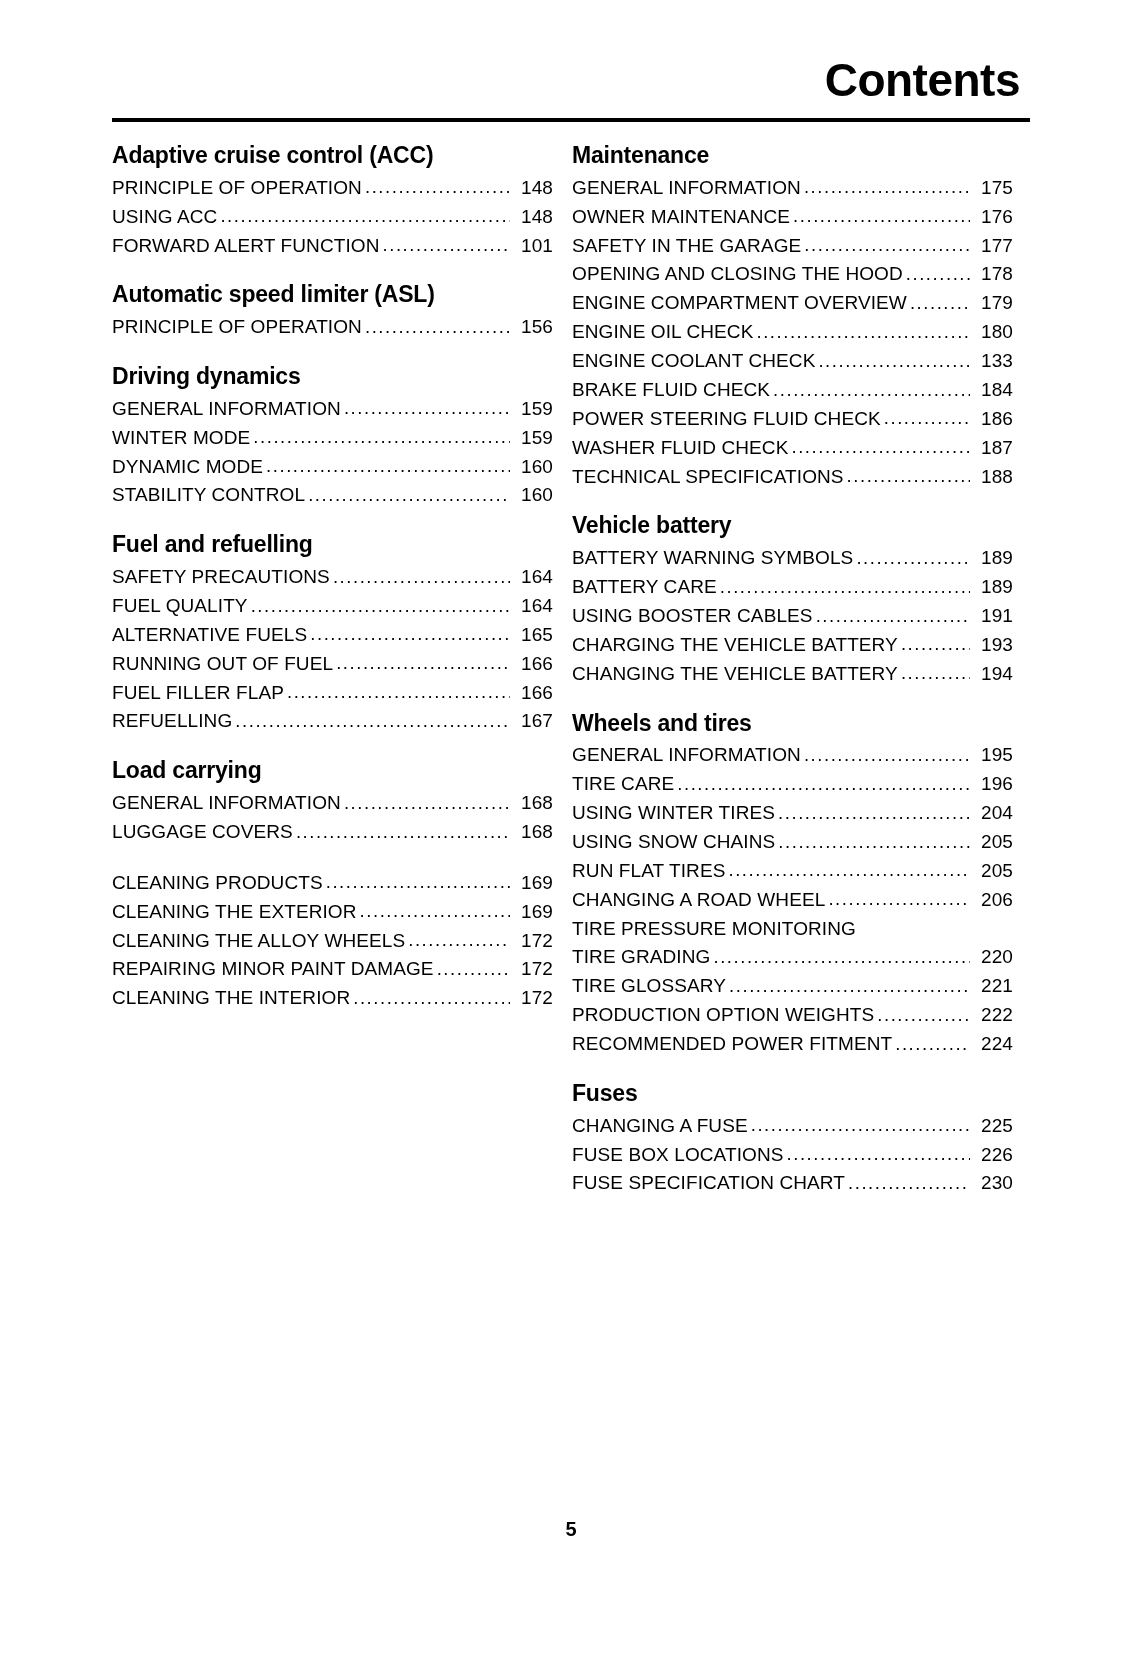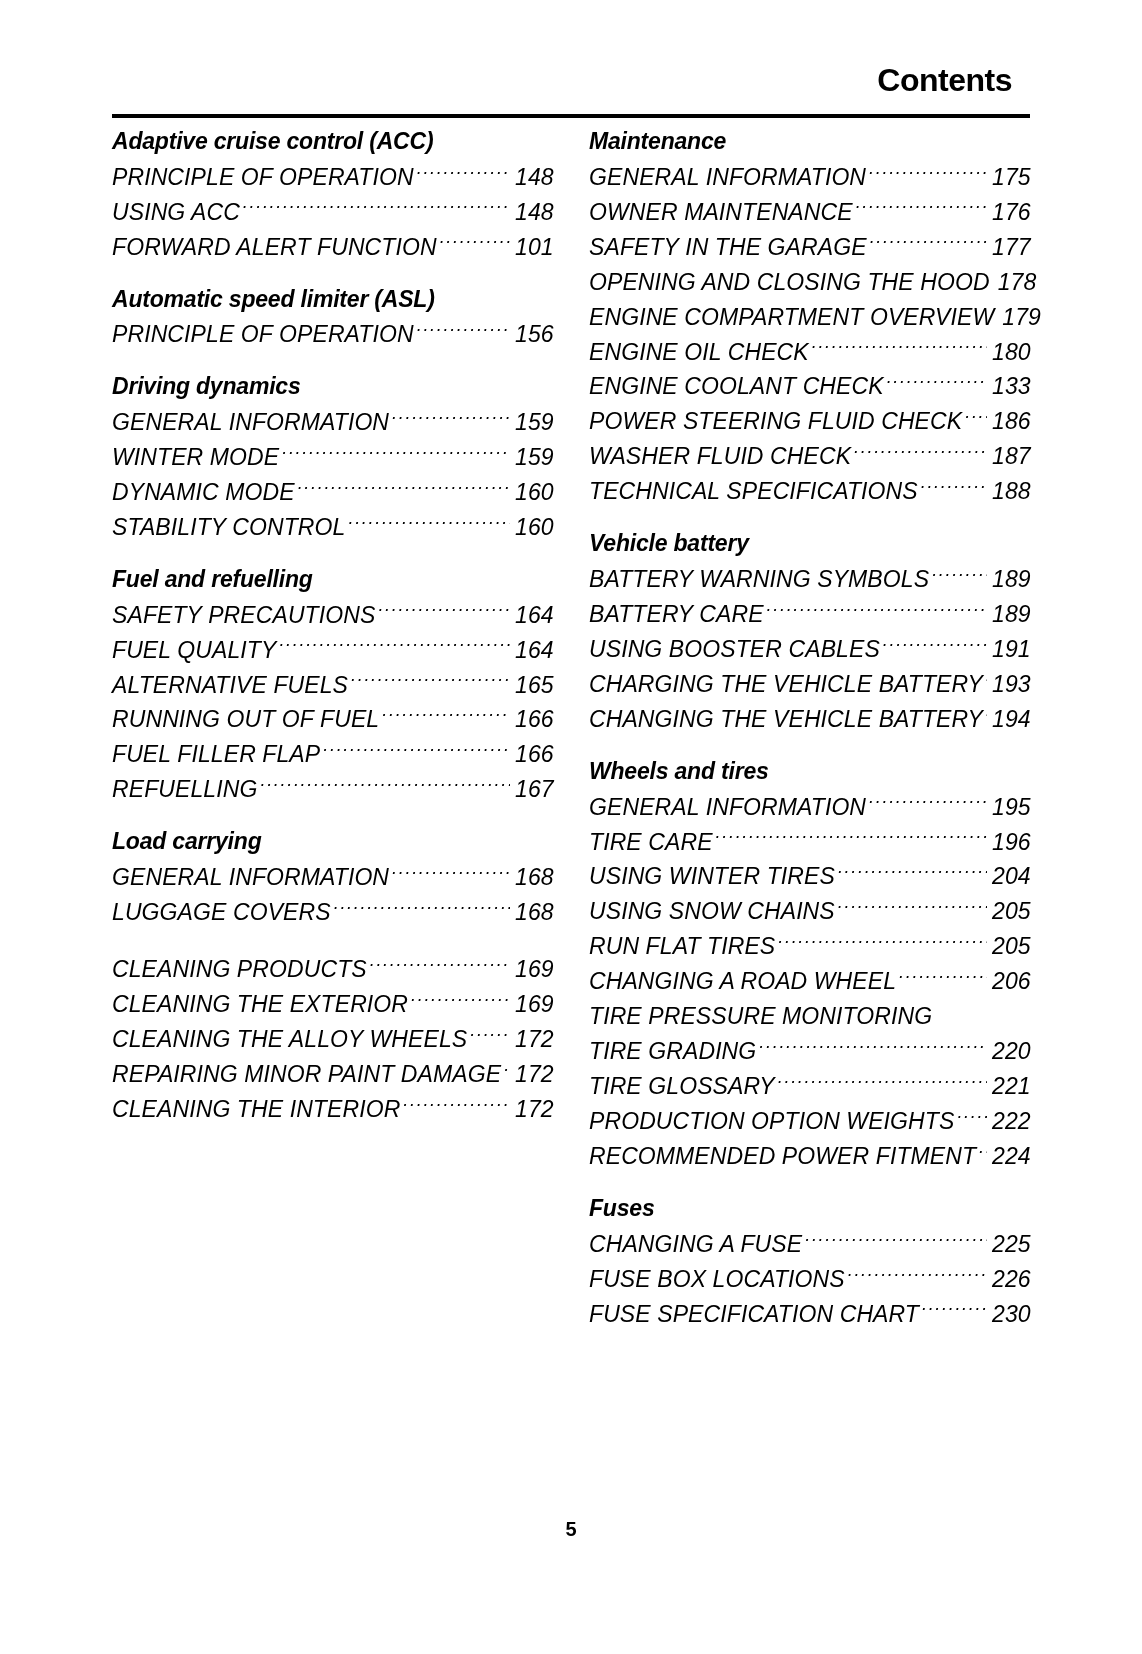--- a/index.html
+++ b/index.html
@@ -22,41 +22,40 @@
   }
 
   
   .header {
     position: absolute;
     left: 112px; top: 48px;
     width: 918px;
   }
   .doc-title {
     text-align: right;
-    font-size: 32px;
+    font-size: 46px;
     font-weight: bold;
     letter-spacing: -0.5px;
     line-height: 1.05;
-    margin: 16px;
+    margin: 8px;
     padding-right: 2px;
   }
   .title-rule {
     margin-top: 14px;
     border-top: 4px solid #000;
     width: 100%;
   }
 
   
   .columns {
     position: absolute;
-    left: 112px; top: 129px;
+    left: 112px; top: 143px;
     width: 918px;
     display: flex;
-    gap: 36px;
-    font-style: italic;
+    gap: 19px;
   }
   .col { width: 441px; }
 
   .section { margin-bottom: 22px; }
   .section:last-child { margin-bottom: 0; }
 
   .section-title {
     font-size: 23px;
     font-weight: bold;
     letter-spacing: -0.2px;
@@ -65,22 +64,22 @@
     padding: 0;
     white-space: nowrap;
   }
 
   ul.entries {
     list-style: none;
     margin: 0; padding: 0;
   }
   li.entry {
     display: flex;
-    align-items: flex-start;
-    font-size: 23px;
+    align-items: flex-end;
+    font-size: 19px;
     line-height: 1.52;
     letter-spacing: 0.1px;
     white-space: nowrap;
   }
   li.entry .etitle {
     flex: 0 0 auto;
     padding-right: 2px;
   }
   li.entry .leader {
     flex: 1 1 auto;
@@ -297,20 +296,25 @@
               <span class="etitle">ENGINE OIL CHECK</span>
               <span class="leader"></span>
               <span class="pnum">180</span>
             </li>
             <li class="entry">
               <span class="etitle">ENGINE COOLANT CHECK</span>
               <span class="leader"></span>
               <span class="pnum">133</span>
             </li>
             <li class="entry">
+              <span class="etitle">BRAKE FLUID CHECK</span>
+              <span class="leader"></span>
+              <span class="pnum">184</span>
+            </li>
+            <li class="entry">
               <span class="etitle">POWER STEERING FLUID CHECK</span>
               <span class="leader"></span>
               <span class="pnum">186</span>
             </li>
             <li class="entry">
               <span class="etitle">WASHER FLUID CHECK</span>
               <span class="leader"></span>
               <span class="pnum">187</span>
             </li>
             <li class="entry">

